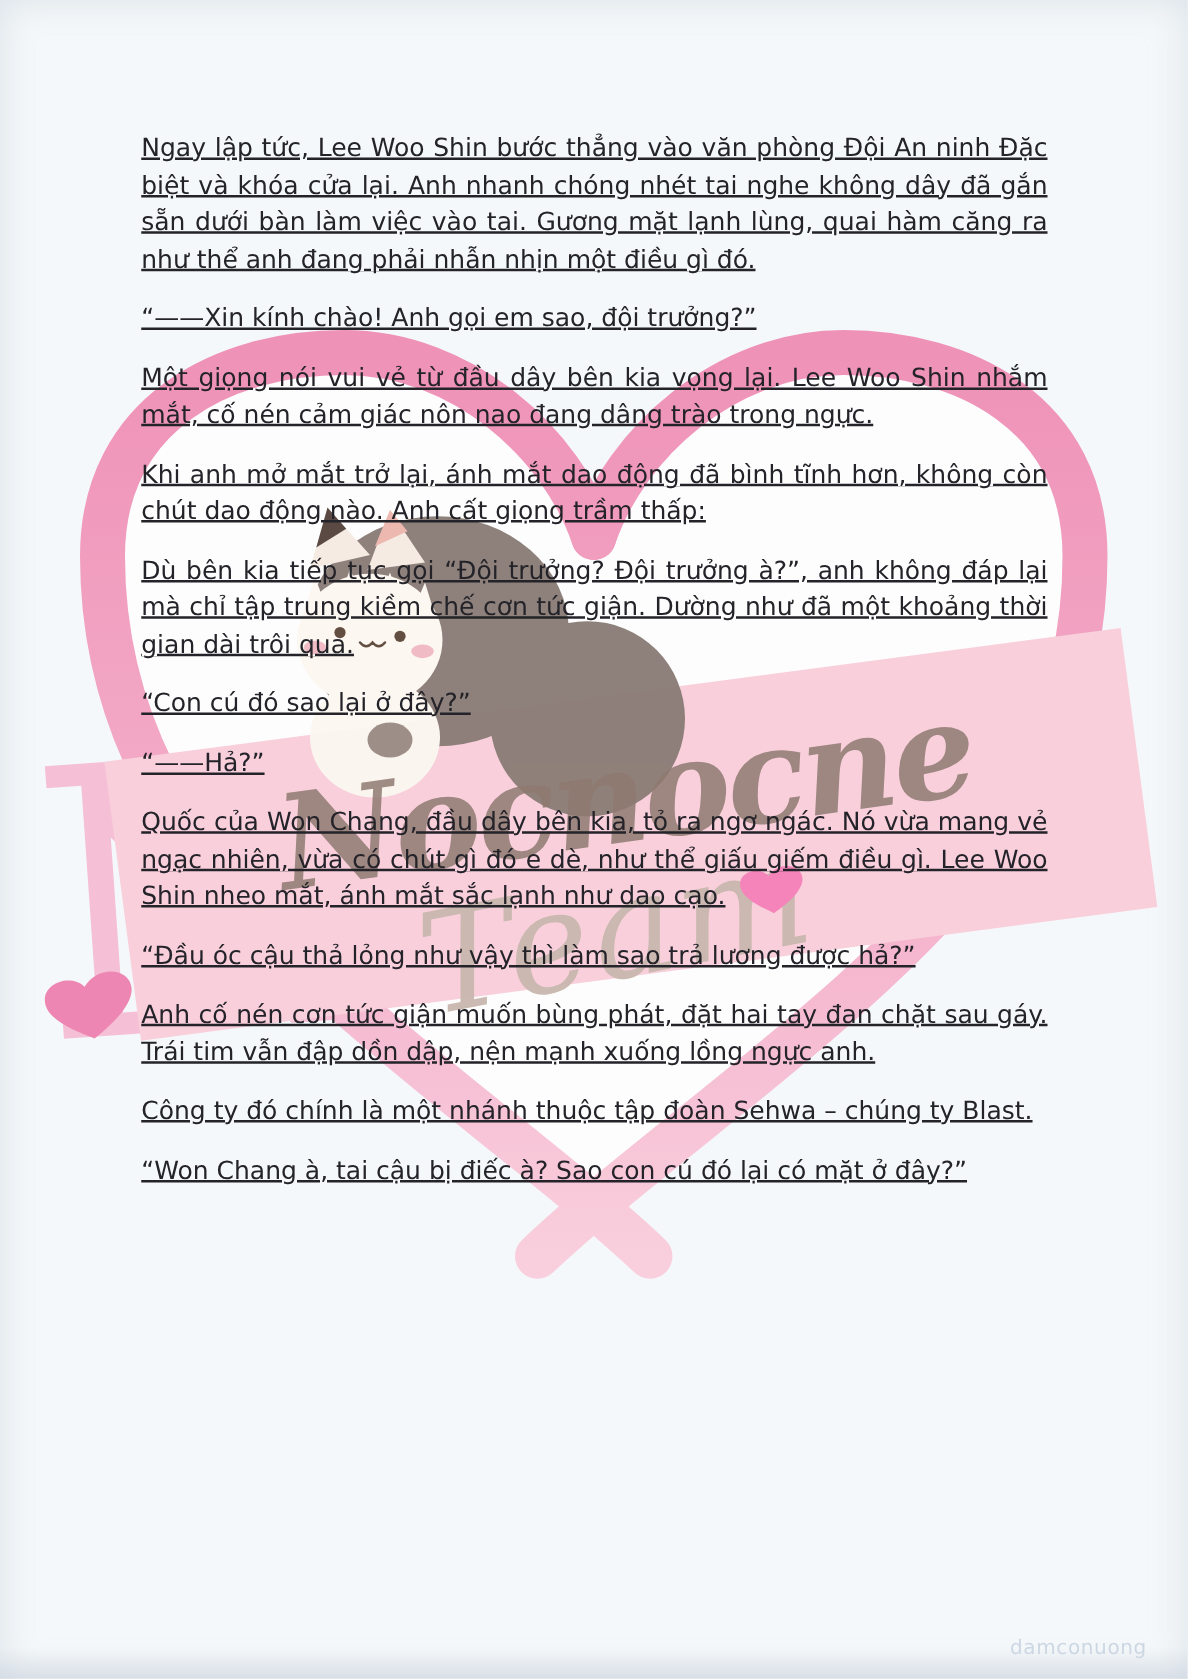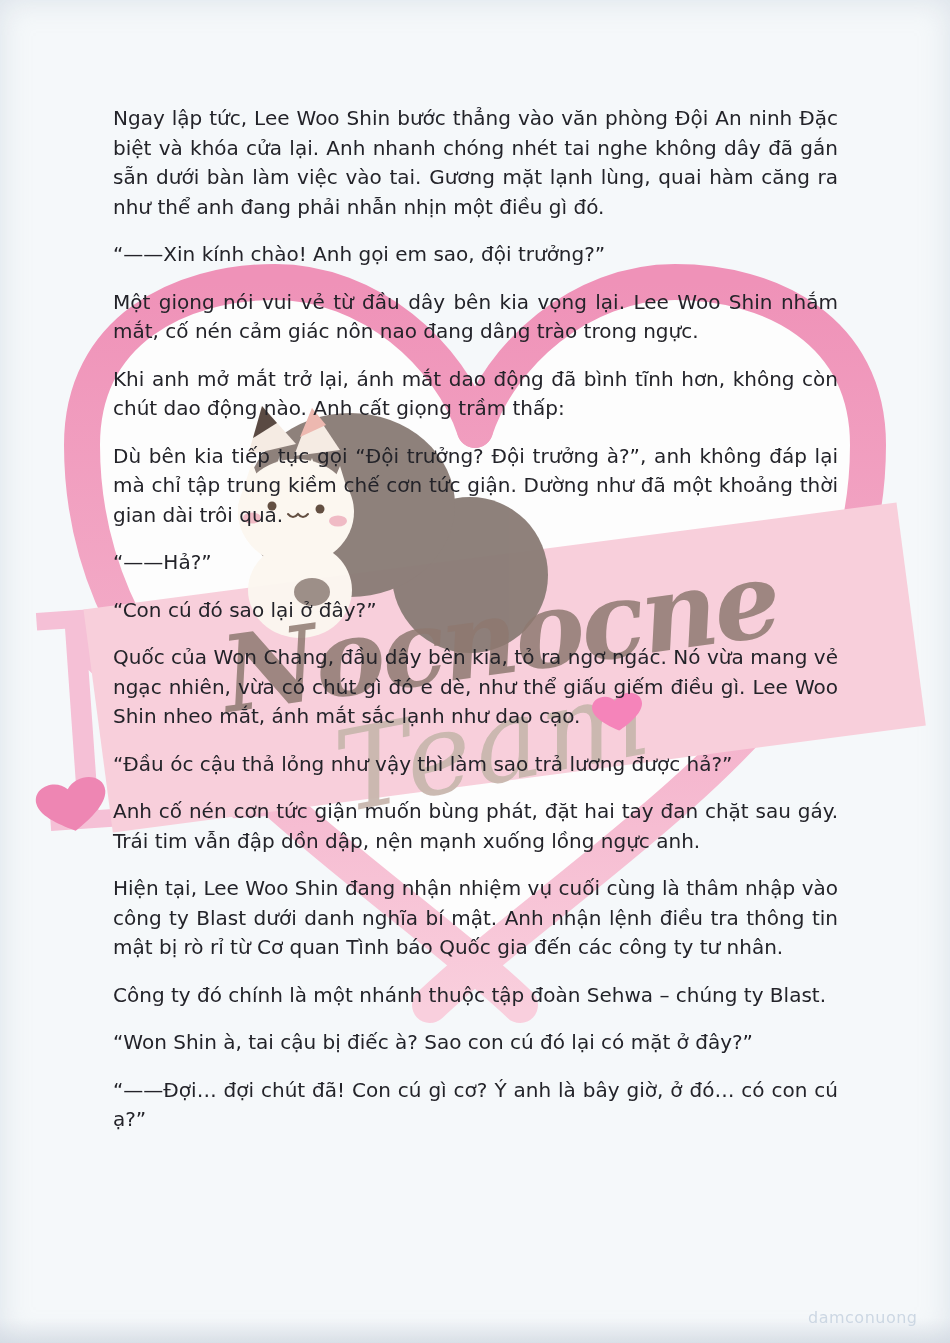--- a/index.html
+++ b/index.html
@@ -22,20 +22,21 @@
   }
   .text-layer{
     position:relative;
     z-index:2;
     padding:104px 112px 0 113px;
     width:725px;
     color:#232329;
     font-size:20px;
     line-height:29.5px;
     text-align:justify;
+    text-decoration:underline;
   }
   .text-layer p{
     margin:0 0 18px 0;
   }
   .site-credit{
     position:absolute;
     left:808px;top:1308px;
     z-index:3;
     font-size:16px;
     letter-spacing:0.5px;
@@ -104,26 +105,24 @@
   </div>
 
   <div class="bottom-fade"></div>
 
   <div class="text-layer">
     <p>Ngay lập tức, Lee Woo Shin bước thẳng vào văn phòng Đội An ninh Đặc biệt và khóa cửa lại. Anh nhanh chóng nhét tai nghe không dây đã gắn sẵn dưới bàn làm việc vào tai. Gương mặt lạnh lùng, quai hàm căng ra như thể anh đang phải nhẫn nhịn một điều gì đó.</p>
     <p>“——Xin kính chào! Anh gọi em sao, đội trưởng?”</p>
     <p>Một giọng nói vui vẻ từ đầu dây bên kia vọng lại. Lee Woo Shin nhắm mắt, cố nén cảm giác nôn nao đang dâng trào trong ngực.</p>
     <p>Khi anh mở mắt trở lại, ánh mắt dao động đã bình tĩnh hơn, không còn chút dao động nào. Anh cất giọng trầm thấp:</p>
     <p>Dù bên kia tiếp tục gọi “Đội trưởng? Đội trưởng à?”, anh không đáp lại mà chỉ tập trung kiềm chế cơn tức giận. Dường như đã một khoảng thời gian dài trôi qua.</p>
+    <p>“Con cú đó sao lại ở đây?”</p>
     <p>“——Hả?”</p>
-    <p>“Con cú đó sao lại ở đây?”</p>
     <p>Quốc của Won Chang, đầu dây bên kia, tỏ ra ngơ ngác. Nó vừa mang vẻ ngạc nhiên, vừa có chút gì đó e dè, như thể giấu giếm điều gì. Lee Woo Shin nheo mắt, ánh mắt sắc lạnh như dao cạo.</p>
     <p>“Đầu óc cậu thả lỏng như vậy thì làm sao trả lương được hả?”</p>
     <p>Anh cố nén cơn tức giận muốn bùng phát, đặt hai tay đan chặt sau gáy. Trái tim vẫn đập dồn dập, nện mạnh xuống lồng ngực anh.</p>
-    <p>Hiện tại, Lee Woo Shin đang nhận nhiệm vụ cuối cùng là thâm nhập vào công ty Blast dưới danh nghĩa bí mật. Anh nhận lệnh điều tra thông tin mật bị rò rỉ từ Cơ quan Tình báo Quốc gia đến các công ty tư nhân.</p>
     <p>Công ty đó chính là một nhánh thuộc tập đoàn Sehwa – chúng ty Blast.</p>
-    <p>“Won Shin à, tai cậu bị điếc à? Sao con cú đó lại có mặt ở đây?”</p>
-    <p>“——Đợi… đợi chút đã! Con cú gì cơ? Ý anh là bây giờ, ở đó… có con cú ạ?”</p>
+    <p>“Won Chang à, tai cậu bị điếc à? Sao con cú đó lại có mặt ở đây?”</p>
   </div>
 
   <div class="site-credit">damconuong</div>
 
 </div>
 
 </body></html>

